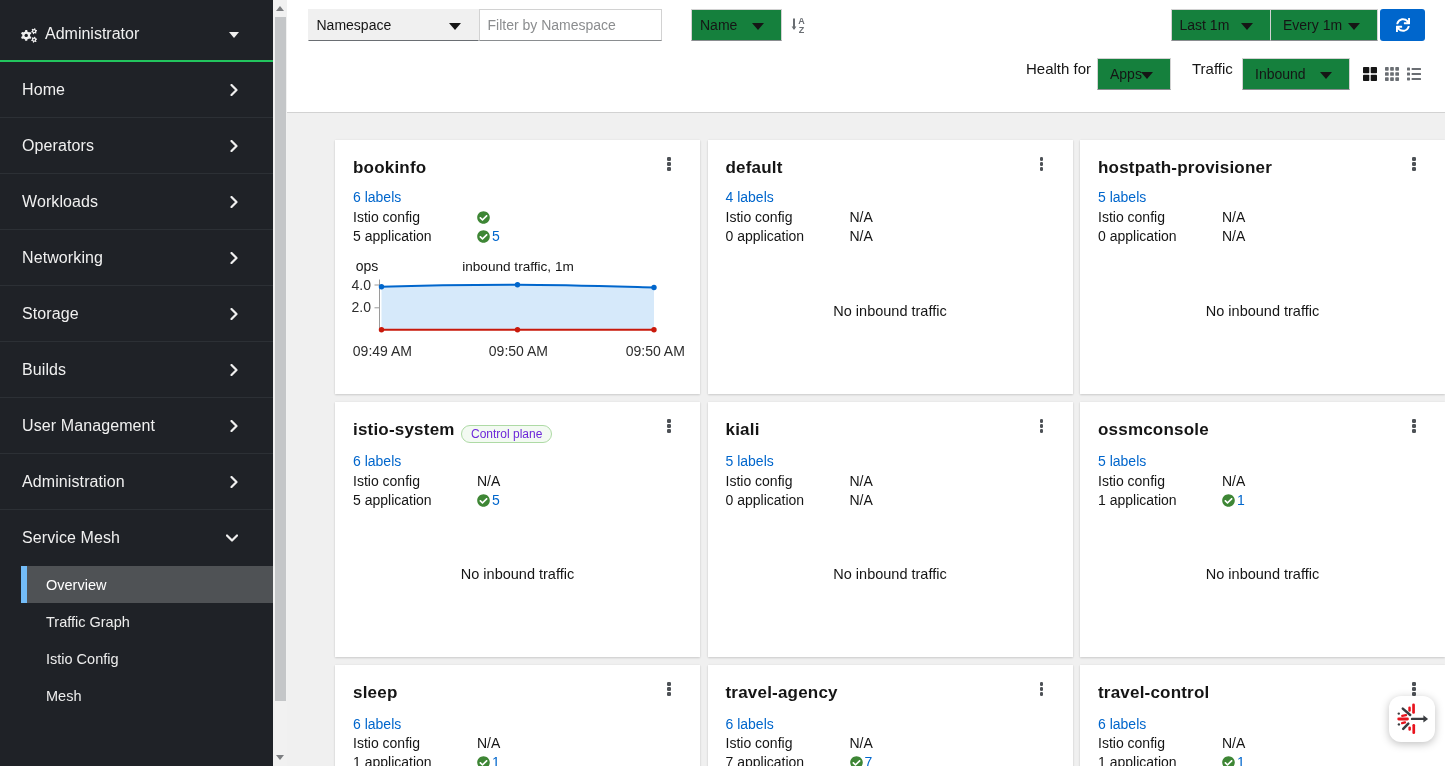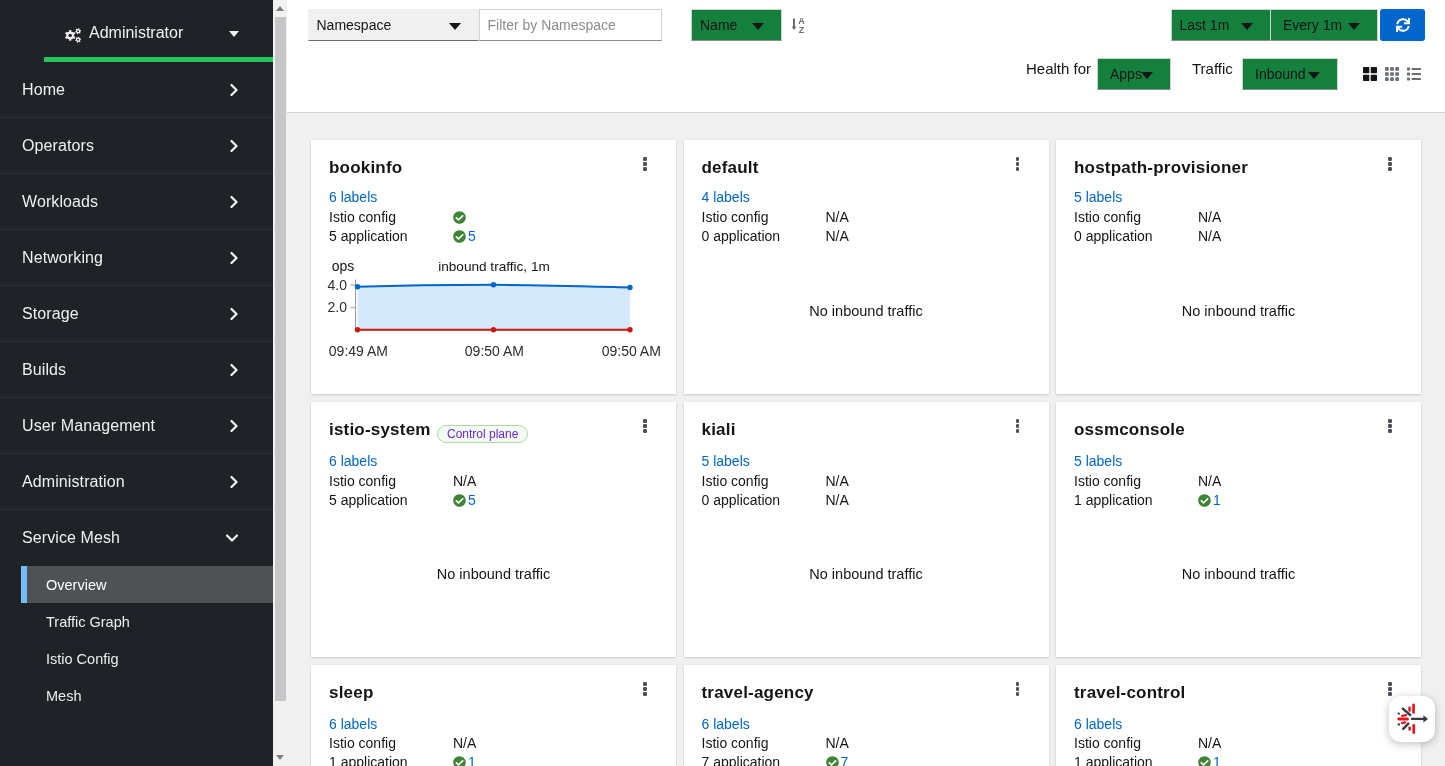--- a/index.html
+++ b/index.html
@@ -3,21 +3,21 @@
 <meta charset="utf-8">
 <style>
 * { margin:0; padding:0; box-sizing:border-box; }
 html,body { width:1445px; height:766px; overflow:hidden; font-family:"Liberation Sans", sans-serif; background:#fff; }
 #app { position:relative; width:1445px; height:766px; }
 
 
 #sidebar { position:absolute; left:0; top:0; width:273px; height:766px; background:#1f2227; padding-top:8px; }
 .navitem { position:relative; height:56px; border-bottom:1px solid #2c3035; display:flex; align-items:center; }
 .navitem .lbl { color:#f0f0f0; font-size:16px; margin-left:22px; letter-spacing:0.1px; }
-.persp { height:54px; border-bottom:5px solid #22c55e; position:relative;margin-left:44px; }
+.persp { height:54px; border-bottom:2px solid #22c55e; position:relative; }
 .persp .lbl { position:absolute; left:45px; top:50%; transform:translateY(-50%); color:#f0f0f0; font-size:16px; }
 .chev { position:absolute; right:35px; top:50%; transform:translateY(-50%); }
 .caretdown { position:absolute; right:34px; top:50%; margin-top:-2px; width:0; height:0; border-left:5px solid transparent; border-right:5px solid transparent; border-top:6px solid #f0f0f0; }
 .subitem { height:37px; display:flex; align-items:center; color:#ededed; font-size:14.5px; padding-left:46px; }
 .subsel { position:relative; height:37px; margin-left:21px; background:#4f5255; border-left:6px solid #73bcf7; display:flex; align-items:center; color:#fff; font-size:14.5px; padding-left:19px; }
 
 
 #sbar { position:absolute; left:273px; top:0; width:14px; height:766px; background:#f1f1f1; }
 #sbar .thumb { position:absolute; left:1.5px; width:11px; top:17px; height:684px; background:#c4c6c8; }
 .arr { position:absolute; left:3px; width:0; height:0; border-left:4px solid transparent; border-right:4px solid transparent; }
@@ -37,25 +37,25 @@
 #f-filter { left:192px; top:9px; width:183px; background:#fff; border:1px solid #d2d2d2; border-bottom:1px solid #8a8d90; }
 #f-filter .ph { position:absolute; left:7.5px; top:50%; transform:translateY(-50%); color:#8b8d8f; }
 #f-name { left:404px; top:9px; width:91px; }
 #sorticon { position:absolute; left:502px; top:17px; }
 #f-last { left:884px; top:9px; width:99px; border-right:none; }
 #f-every { left:983px; top:9px; width:108px; }
 #btn-refresh { position:absolute; left:1093px; top:9px; width:45px; height:32px; background:#0066cc; border-radius:3px; }
 #btn-refresh svg { position:absolute; left:50%; top:50%; transform:translate(-50%,-50%); }
 .lab { position:absolute; top:60px; font-size:15px; color:#151515; white-space:nowrap; }
 #f-apps { left:810px; top:58px; width:74px; }
-#f-inbound { left:955px; top:58px; width:96px; }
+#f-inbound { left:955px; top:58px; width:108px; }
 .dispicons { position:absolute; top:67px; }
 
 
-.card { position:absolute; width:365px; background:#fff; box-shadow:0 1px 2px 0 rgba(3,3,3,0.14), 0 0 2px 0 rgba(3,3,3,0.06); }
+.card { position:absolute; width:365px; background:#fff; box-shadow:0 1px 2px 0 rgba(3,3,3,0.14), 0 0 2px 0 rgba(3,3,3,0.06);margin-left:24px; }
 .card h2 { position:absolute; left:18px; top:17.5px; font-size:17px; font-weight:700; color:#151515; letter-spacing:0.2px; }
 .kebab { position:absolute; right:29px; top:17px; width:4px; }
 .kebab i { display:block; width:3.6px; height:3.6px; border-radius:1.3px; background:#4d5156; margin-bottom:1.6px; }
 .clabels { position:absolute; left:18px; top:50px; font-size:14px; color:#06c; }
 .crow { position:absolute; left:18px; font-size:14px; color:#151515; }
 .cval { position:absolute; left:142px; font-size:14px; color:#151515; }
 .noinb { position:absolute; left:0; width:100%; text-align:center; top:163px; font-size:14.5px; color:#151515; }
 .gcheck { display:inline-block; vertical-align:-2px; }
 .blue5 { color:#06c; margin-left:2px; }
 .badge { display:inline-block; position:absolute; left:126px; top:23px; height:17.5px; line-height:16px; padding:0 9px; border:1px solid #aedaa5; border-radius:9px; background:#f3faf2; color:#6d28d9; font-size:12px; font-weight:400; }

